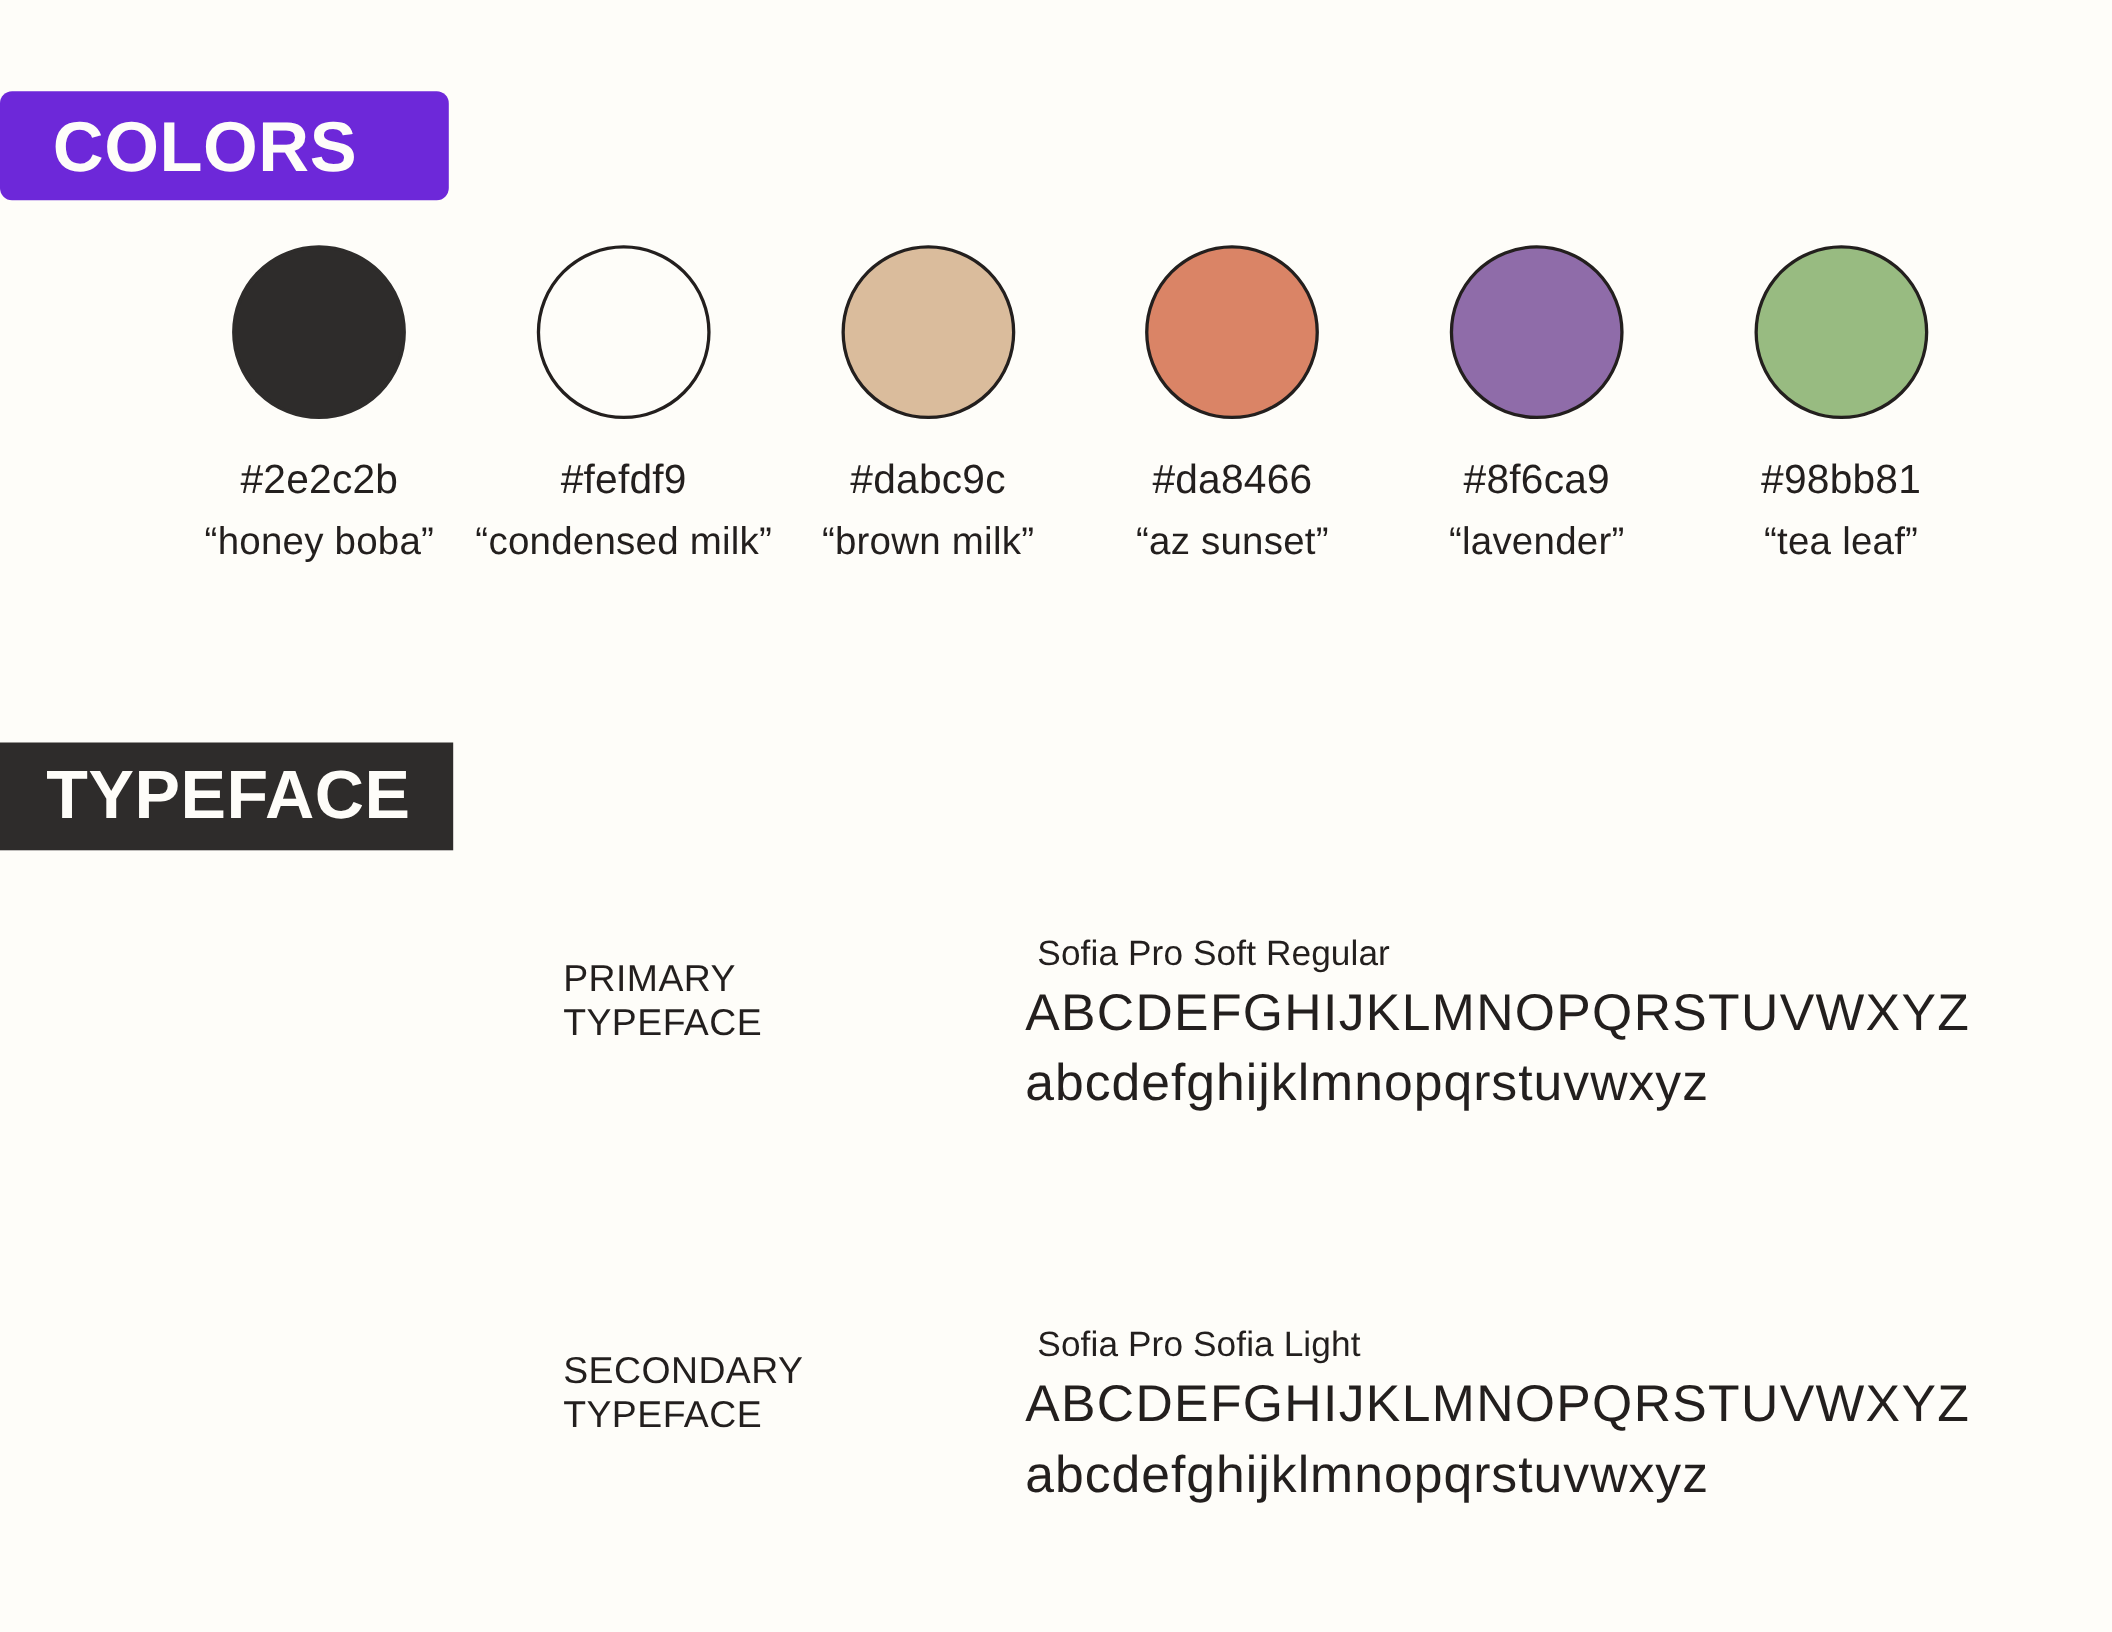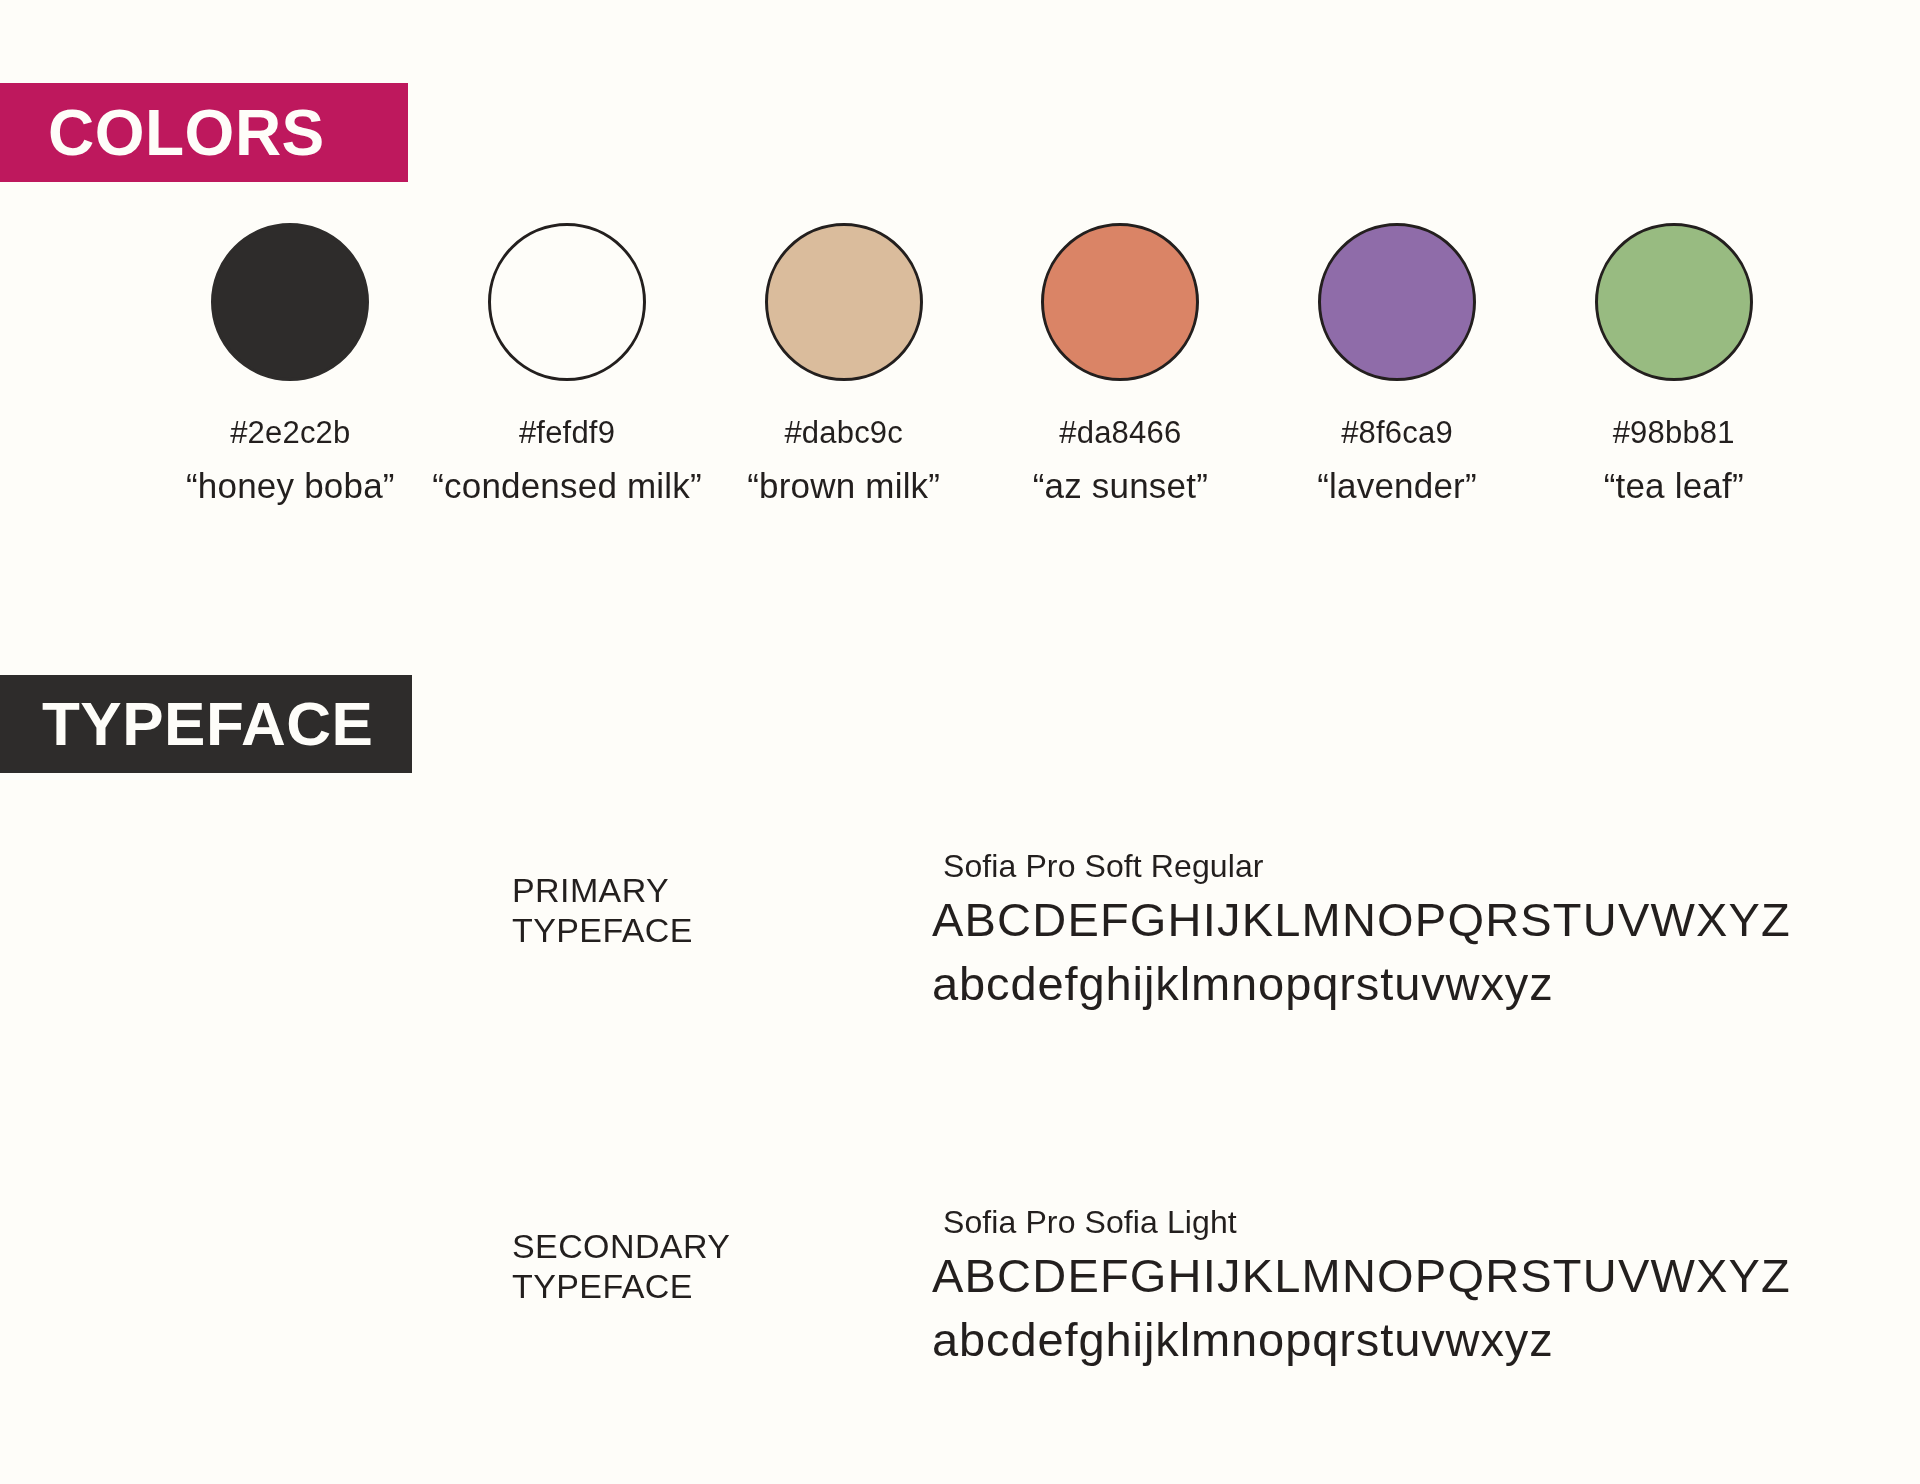--- a/index.html
+++ b/index.html
@@ -70,21 +70,21 @@
     align-items: center;
   }
   .swatch-circle {
     width: 158px;
     height: 158px;
     border-radius: 50%;
     box-sizing: border-box;
   }
   .swatch-hex {
     margin-top: 34px;
-    font-size: 31px;
+    font-size: 37px;
     line-height: 1.15;
     color: #231f1e;
     letter-spacing: 0.2px;
     white-space: nowrap;
   }
   .swatch-name {
     margin-top: 15px;
     font-size: 35px;
     line-height: 1.15;
     color: #231f1e;
@@ -143,21 +143,21 @@
   .type-row.weight-light .sample-lower { font-weight: normal; }
 
   .row-primary   { top: 0px; }
   .row-secondary { top: 170px; }
 </style>
 </head>
 <body style="background: rgb(254, 253, 249);">
 
 <div class="page">
 
-  <div class="section-banner" id="banner-colors" style="background: #be185d;">
+  <div class="section-banner" id="banner-colors" style="background: #6d28d9; border-radius: 11px;">
     <span class="banner-label" style="color: rgb(254, 253, 249);">COLORS</span>
   </div>
 
   <div class="swatch-row">
 
     <div class="swatch">
       <div class="swatch-circle" id="circle-0" style="background: rgb(46, 44, 43); border: 3px solid rgb(46, 44, 43);"></div>
       <div class="swatch-hex">#2e2c2b</div>
       <div class="swatch-name">“honey boba”</div>
     </div>

